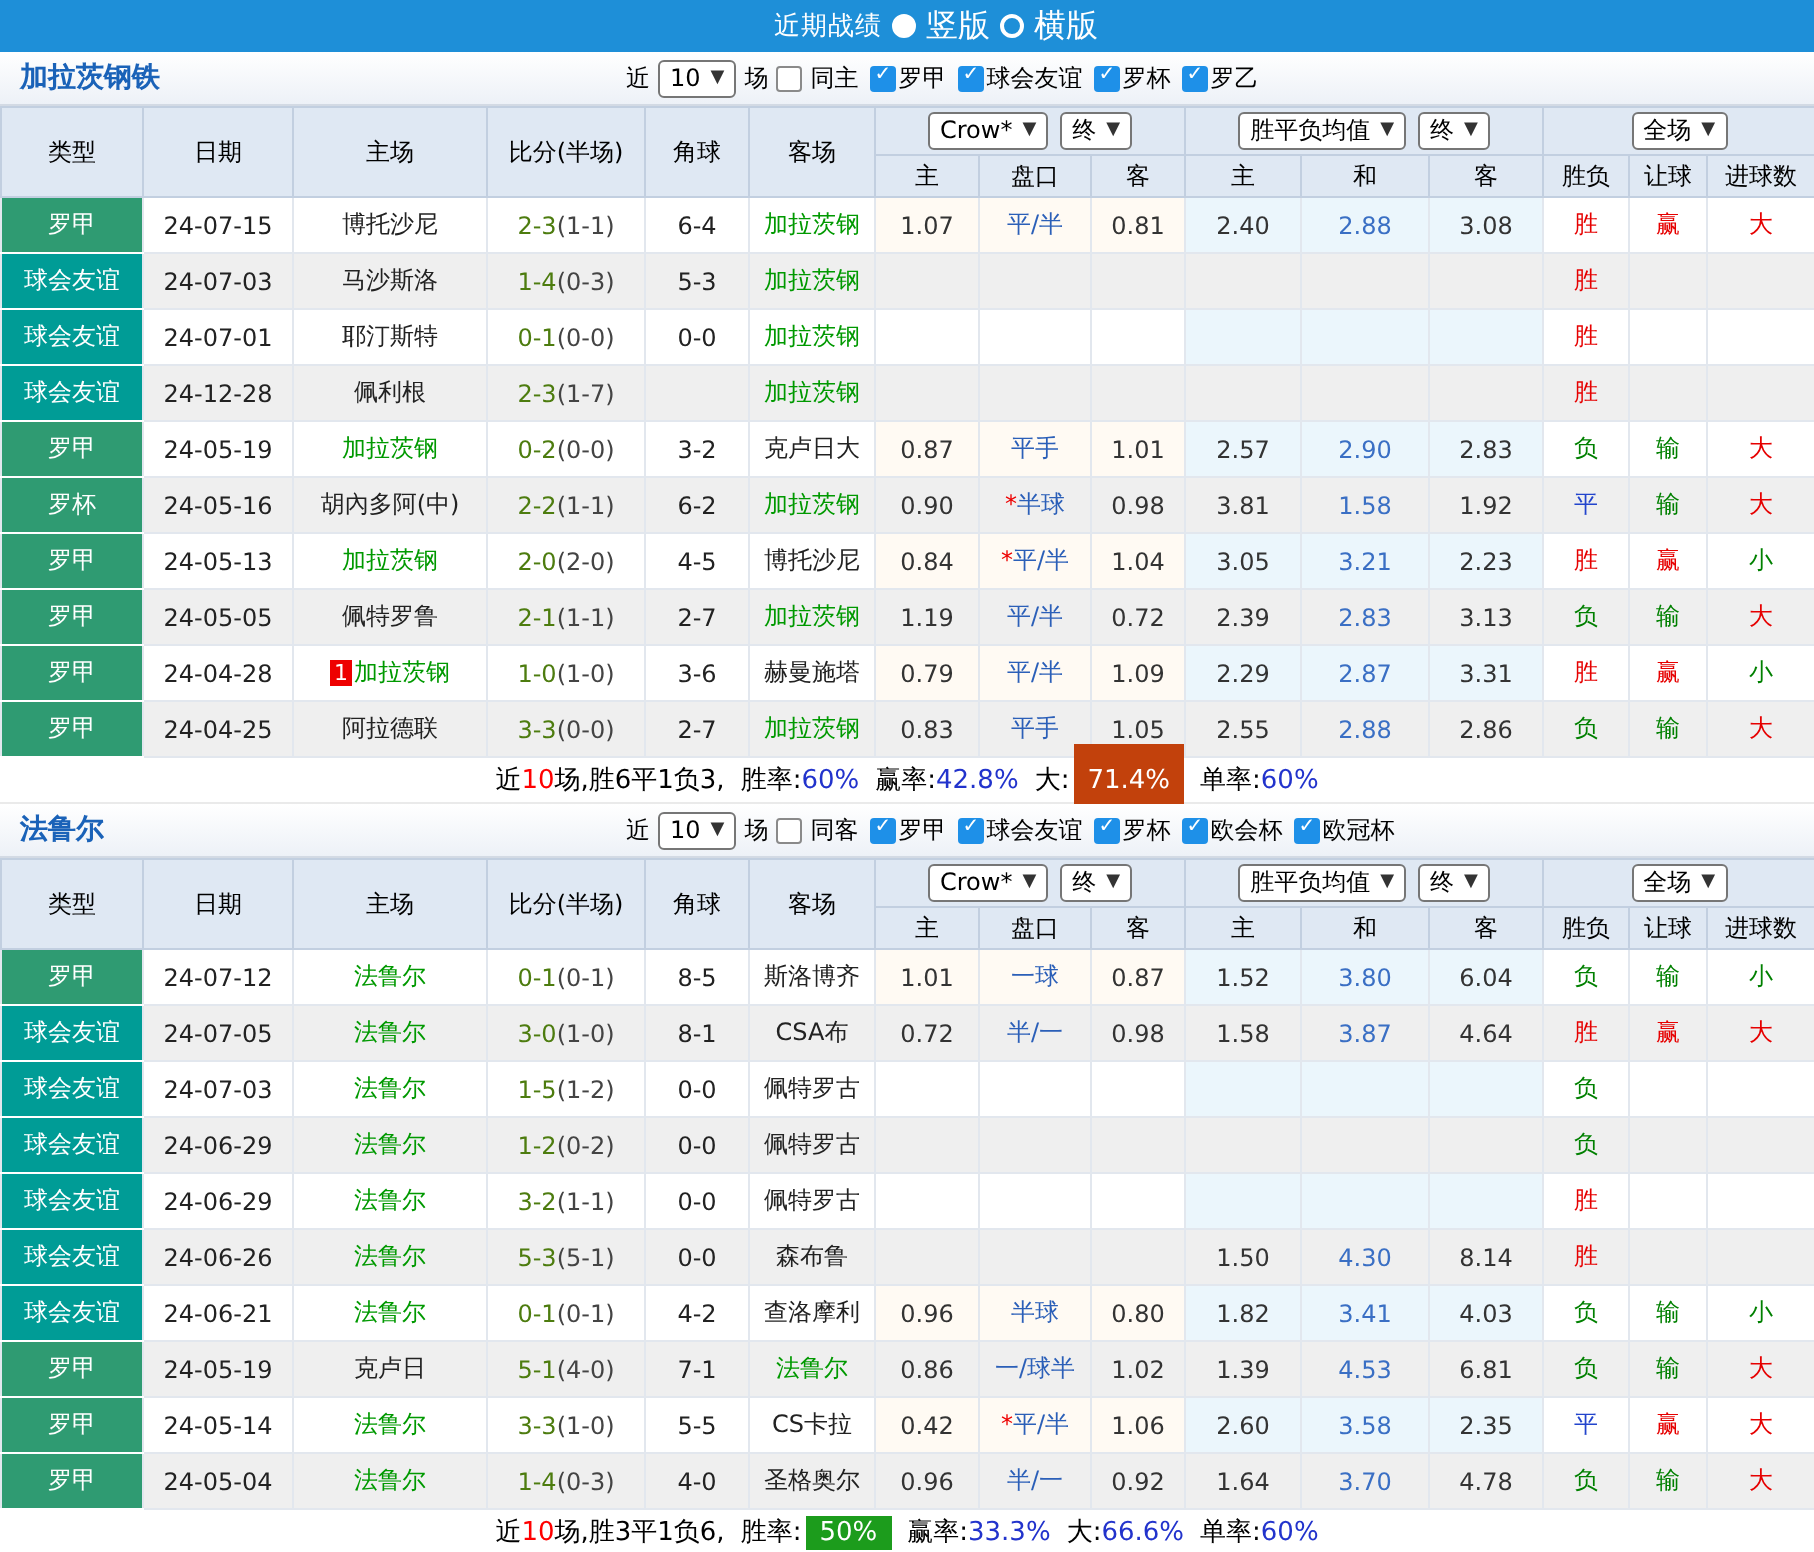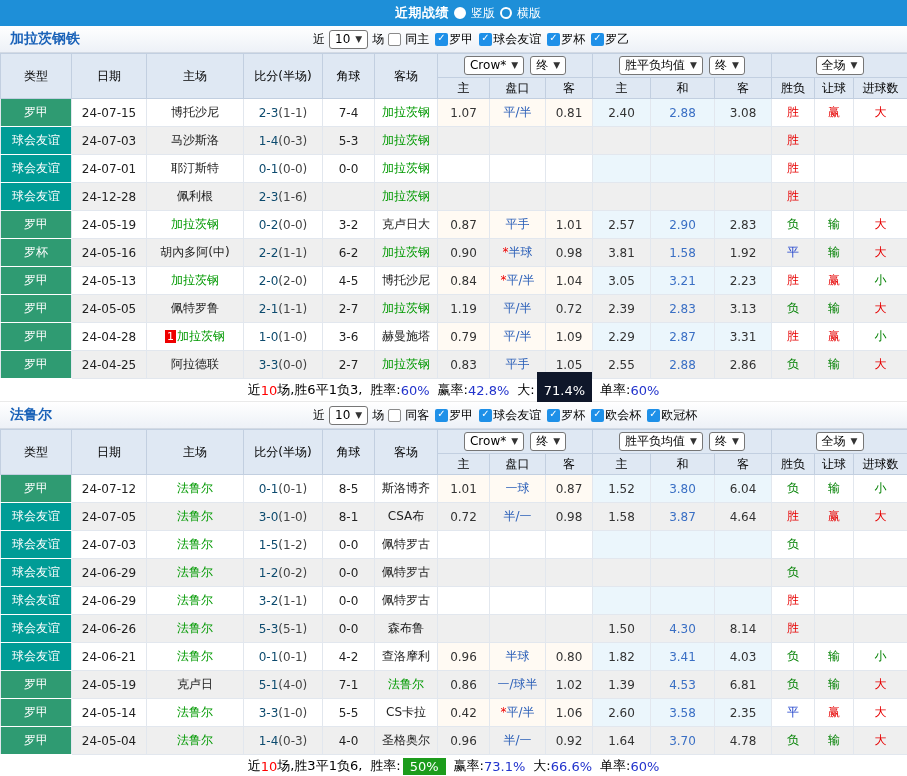--- a/index.html
+++ b/index.html
@@ -1,24 +1,24 @@
 <!DOCTYPE html>
 <html><head>
 <meta charset="utf-8">
 <style>
   * { box-sizing: border-box; }
   html,body { margin:0; padding:0; background:#fff; }
   body { width:907px; font-family:"DejaVu Sans","Liberation Sans",sans-serif; font-size:12px; color:#222; }
 
   
   .topbar { height:26px; background:#1E8FD8; display:flex; align-items:center; justify-content:center; gap:5px; color:#fff; }
-  .topbar .title { font-weight:bold; font-size:13px; letter-spacing:0.5px;margin-left:29px; }
+  .topbar .title { font-weight:normal; font-size:13px; letter-spacing:0.5px;margin-left:29px; }
   .radio { width:12px; height:12px; border:2px solid #fff; border-radius:50%; display:inline-block; }
   .radio.sel { background:#fff; }
-  .topbar .opt-label { font-size:12px;text-align:center; }
+  .topbar .opt-label { font-size:16px;text-align:center; }
 
   
   .section-bar { position:relative; height:27px; background:linear-gradient(#ffffff,#edf1f7); border-bottom:1px solid #d3dae4; display:flex; align-items:center; }
   .team-name { margin-left:10px; color:#1A62B8; font-weight:bold; font-size:14px; }
   .filters { position:absolute; left:313px; display:flex; align-items:center; gap:4px; color:#000; white-space:nowrap; }
   .sel-box { display:inline-flex; align-items:center; gap:5px; background:#fff; border:1px solid #767676; border-radius:3px; padding:1px 5px; line-height:15px; color:#000; cursor:default; }
   .sel-box .chev { font-size:9px; color:#333; }
   .checkbox { width:13px; height:13px; display:inline-block; border-radius:2px; position:relative; vertical-align:-2px; }
   .checkbox.checked { background:#1E90E8; }
   .checkbox.checked::after { content:"\2713"; color:#fff; font-size:10px; font-weight:bold; position:absolute; left:2px; top:-1px; }
@@ -31,32 +31,32 @@
   thead tr.h1 th { height:24px; }
   thead tr.h2 th { height:21px; }
   thead .ctrls { display:flex; align-items:center; justify-content:center; gap:6px; }
   tbody td { border:1px solid #e2e7ee; text-align:center; height:28px; padding:0 1px; white-space:nowrap; overflow:hidden; background:#fff; }
   tbody tr.even td { background:#efefef; }
   td.league { color:#fff; border-bottom:1px solid #fff; border-top:1px solid #fff; }
   tbody td.odds { background:#FFFAF3; color:#333; }
   tbody td.handicap { color:#2B5FB8; }
   tbody td.avg { background:#EBF6FC; color:#333; }
   tbody td.avg-d { color:#3A6FC4; }
-  .ft { color:#0c4a6e; }
+  .ft { color:#4d7c0f; }
   .ht { color:#444; }
   .focus-team { color:#009900; }
   .badge1 { background:#EE0000; color:#fff; padding:0 2px; margin-right:1px; font-size:11px; }
   .star { color:#EE0000; }
 
   
   .summary { height:23px; display:flex; align-items:center; justify-content:center; font-size:13px; color:#000; border-bottom:1px solid #eaeaea; }
   .summary .red-num { color:#FF0000; }
   .summary .lbl { margin-left:8px; }
   .summary .v-blue { color:#2233CC; }
-  .summary .v-red { background:#0f172a; color:#fff; padding:11px 7px; margin-left:2px; }
+  .summary .v-red { background:#c2410c; color:#fff; padding:11px 7px; margin-left:2px; }
   .summary .v-green { background:#1C9C1C; color:#fff; padding:1px 7px; margin-left:2px; }
 </style>
 </head>
 <body>
 
 <div class="topbar">
   <span class="title">近期战绩</span>
   <span class="radio sel"></span>
   <span class="opt-label">竖版</span>
   <span class="radio"></span>
@@ -163,21 +163,21 @@
       <th>让球</th>
       <th>进球数</th>
     </tr>
   </thead>
   <tbody>
       <tr>
         <td class="league" style="background: rgb(47, 155, 114);">罗甲</td>
         <td>24-07-15</td>
         <td><span>博托沙尼</span></td>
         <td><span class="ft">2-3</span><span class="ht">(1-1)</span></td>
-        <td>7-4</td>
+        <td>6-4</td>
         <td><span class="focus-team">加拉茨钢</span></td>
         <td class="odds">1.07</td>
         <td class="odds handicap">平/半</td>
         <td class="odds">0.81</td>
         <td class="avg">2.40</td>
         <td class="avg avg-d">2.88</td>
         <td class="avg">3.08</td>
         <td style="color: rgb(230, 0, 0);">胜</td>
         <td style="color: rgb(230, 0, 0);">赢</td>
         <td style="color: rgb(230, 0, 0);">大</td>
@@ -213,21 +213,21 @@
         <td class="avg avg-d"></td>
         <td class="avg"></td>
         <td style="color: rgb(230, 0, 0);">胜</td>
         <td></td>
         <td></td>
       </tr>
       <tr class="even">
         <td class="league" style="background: rgb(0, 156, 150);">球会友谊</td>
         <td>24-12-28</td>
         <td><span>佩利根</span></td>
-        <td><span class="ft">2-3</span><span class="ht">(1-6)</span></td>
+        <td><span class="ft">2-3</span><span class="ht">(1-7)</span></td>
         <td></td>
         <td><span class="focus-team">加拉茨钢</span></td>
         <td></td>
         <td></td>
         <td></td>
         <td class="avg"></td>
         <td class="avg avg-d"></td>
         <td class="avg"></td>
         <td style="color: rgb(230, 0, 0);">胜</td>
         <td></td>
@@ -629,18 +629,18 @@
       </tr>
     </tbody>
 </table>
 <div class="summary">
     <span>近</span>
     <span class="red-num">10</span>
     <span>场,胜3平1负6,</span>
     <span class="lbl">胜率:</span>
     <span class="v-green">50%</span>
     <span class="lbl">赢率:</span>
-    <span class="v-blue">73.1%</span>
+    <span class="v-blue">33.3%</span>
     <span class="lbl">大:</span>
     <span class="v-blue">66.6%</span>
     <span class="lbl">单率:</span>
     <span class="v-blue">60%</span>
   </div>
 
 </body></html>

